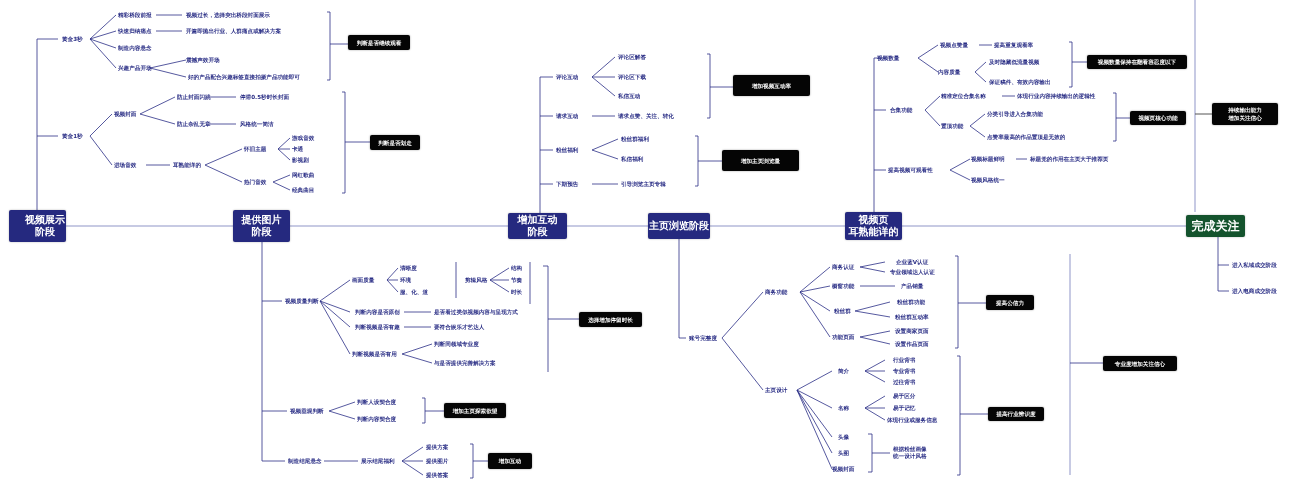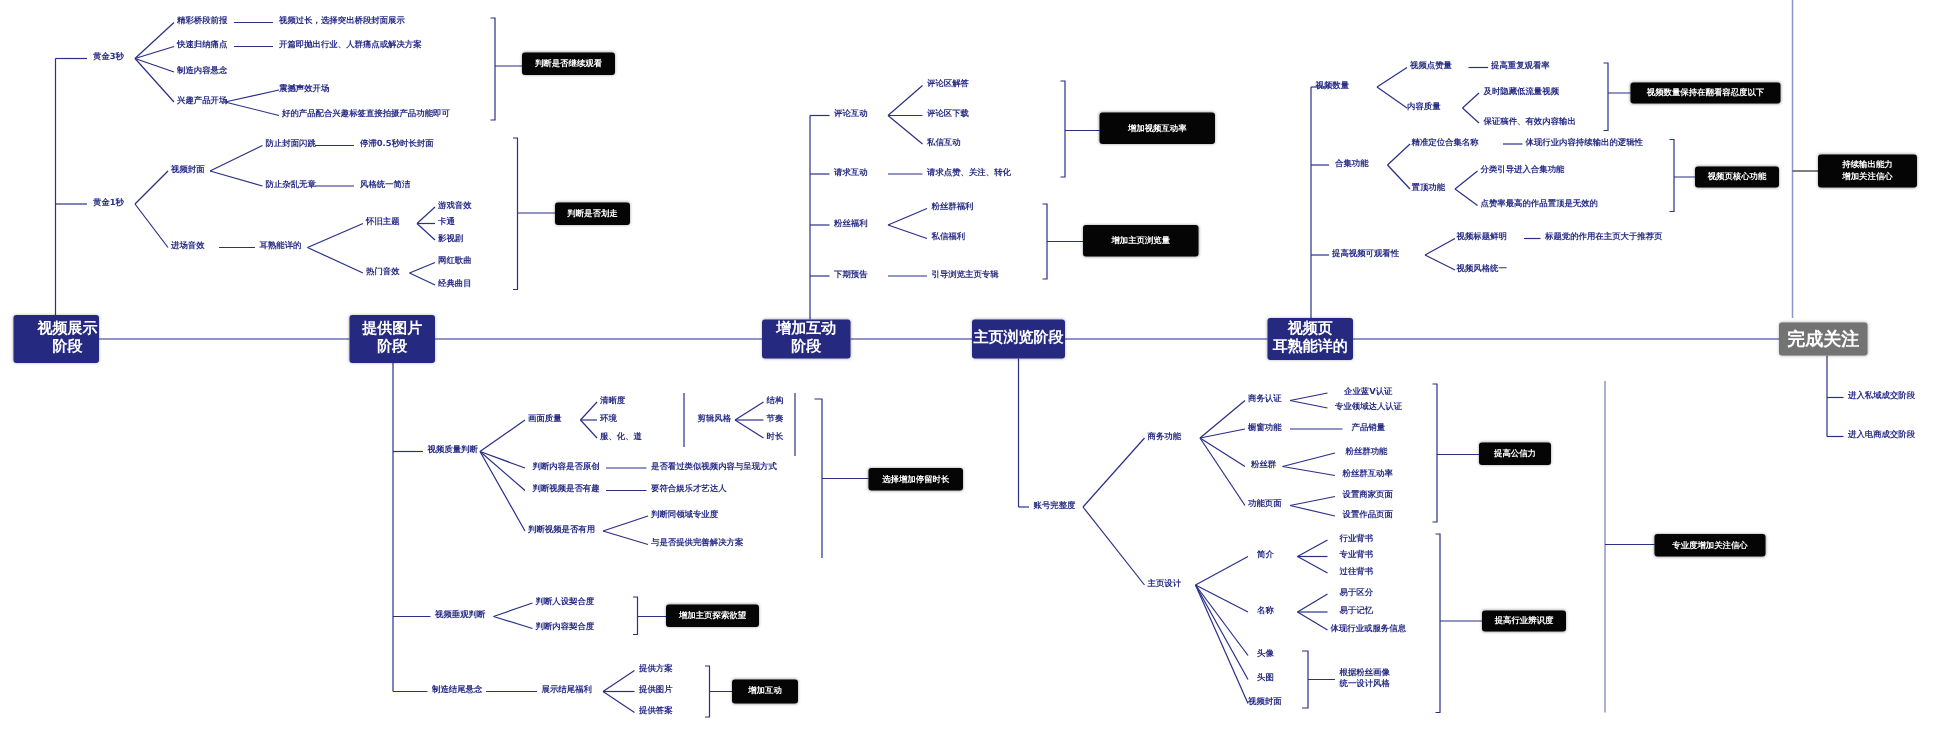--- a/index.html
+++ b/index.html
@@ -1,21 +1,21 @@
 <!DOCTYPE html>
 <html><head>
 <meta charset="utf-8">
 <style>
   html,body{margin:0;padding:0;background:#ffffff;}
   body{width:1296px;height:492px;position:relative;overflow:hidden;font-family:"DejaVu Sans","Liberation Sans",sans-serif;}
   #lines{position:absolute;left:0;top:0;width:1296px;height:492px;}
   .t{position:absolute;font-size:5.6px;color:#2b2f86;white-space:nowrap;line-height:7px;font-weight:bold;transform:translateY(-50%);}
   .t.wrap{white-space:normal;width:80px;}
   .stage{position:absolute;background:#25297f;color:#fff;font-weight:bold;font-size:10px;line-height:12px;text-align:center;border-radius:2px;display:flex;align-items:center;justify-content:center;box-shadow:0 0 2px rgba(0,0,0,.3);}
-  .stage.final{background:#737373;font-size:12px;text-align:right;}
+  .stage.final{background:#14532d;font-size:12px;text-align:right;}
   .res{position:absolute;background:#050505;color:#fff;font-size:5.6px;font-weight:bold;border-radius:2px;display:flex;align-items:center;justify-content:center;text-align:center;line-height:8px;box-shadow:0 0 2px rgba(0,0,0,.4);}
 </style>
 </head>
 <body>
 
 <svg id="lines" xmlns="http://www.w3.org/2000/svg">
     <line x1="66" y1="226" x2="233" y2="226" stroke="#8f95c8" stroke-width="1.2"></line>
     <line x1="290" y1="226" x2="508" y2="226" stroke="#8f95c8" stroke-width="1.2"></line>
     <line x1="567" y1="226" x2="648" y2="226" stroke="#8f95c8" stroke-width="1.2"></line>
     <line x1="710" y1="226" x2="845" y2="226" stroke="#8f95c8" stroke-width="1.2"></line>

